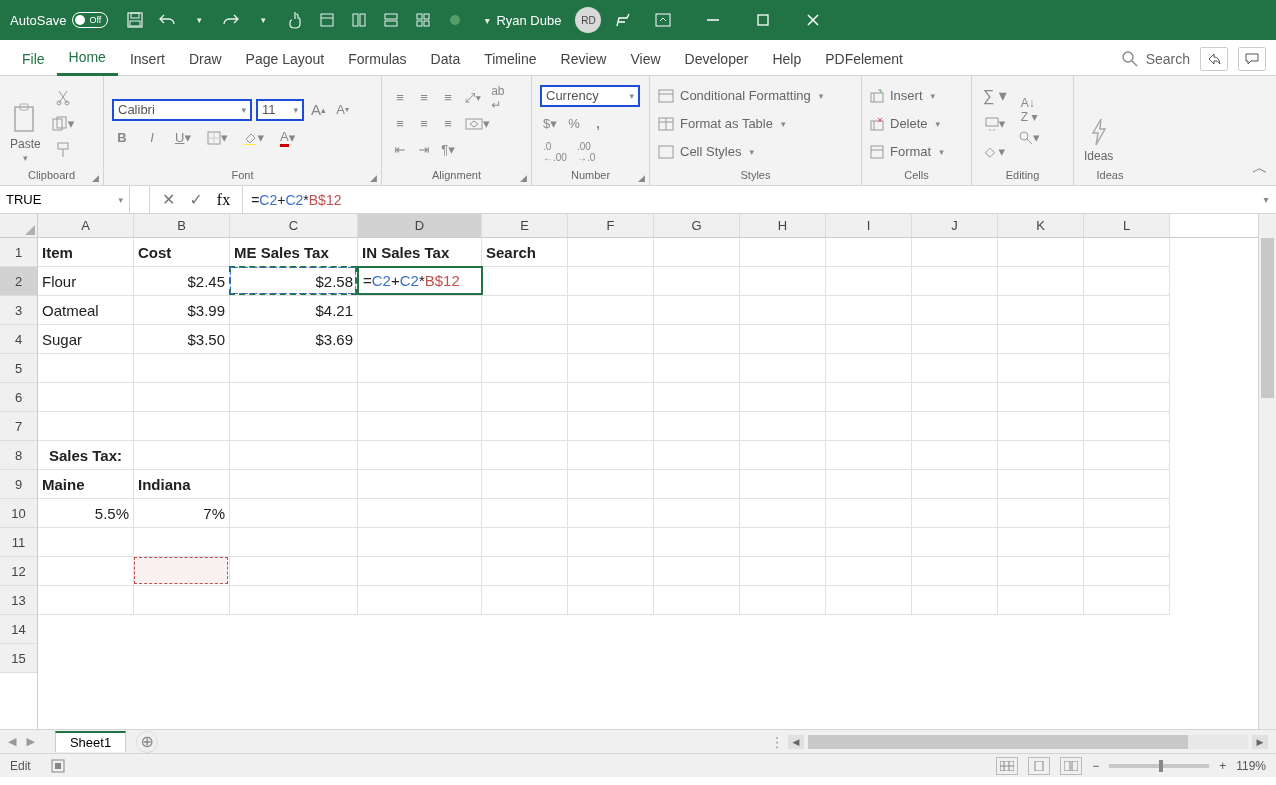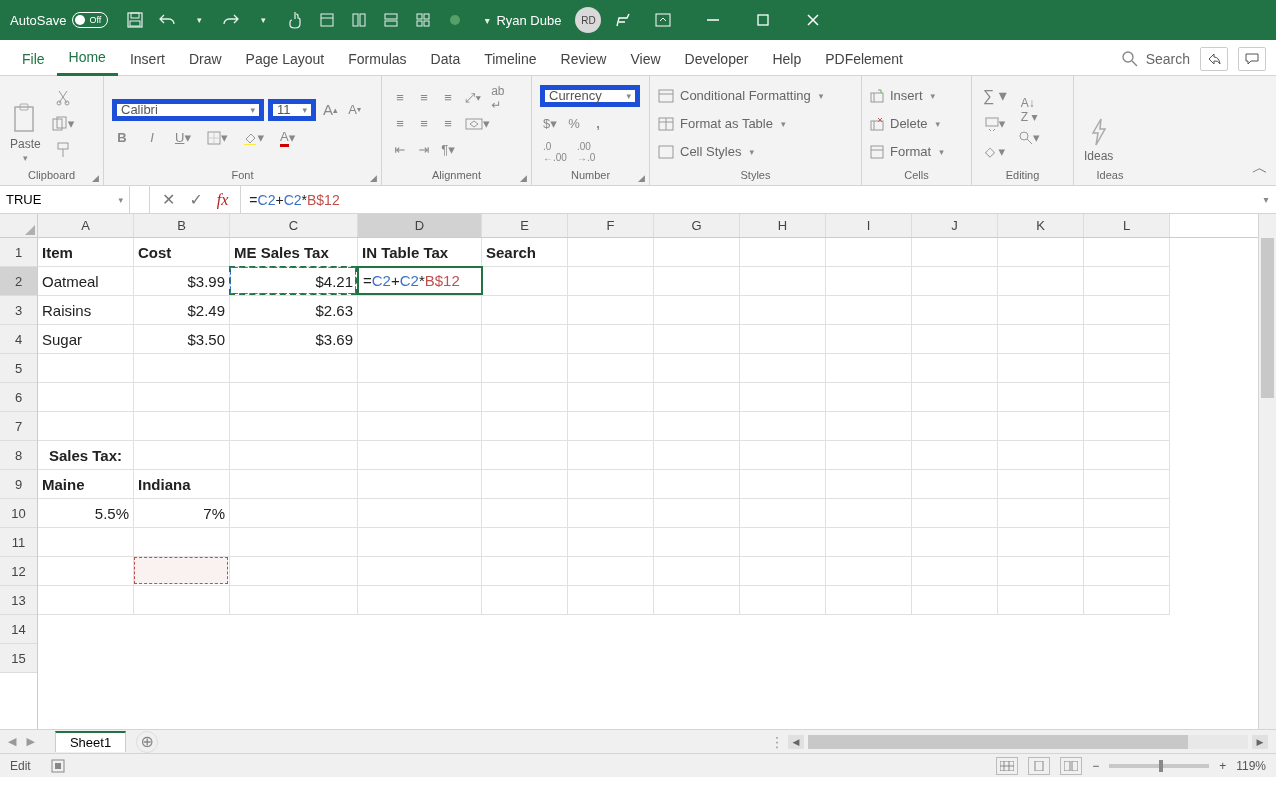--- a/index.html
+++ b/index.html
@@ -31,34 +31,34 @@
 .ribbon { height:110px; background:#f3f3f3; border-bottom:1px solid #d4d4d4; display:flex; position:relative; }
 .rgroup { border-right:1px solid #d4d4d4; padding:4px 8px 0; display:flex; flex-direction:column; }
 .rgroup .body { flex:1; display:flex; gap:6px; }
 .rgroup .label { font-size:11px; color:#666; text-align:center; padding:2px 0 4px; position:relative; }
 .rgroup .label .launcher { position:absolute; right:-4px; bottom:2px; font-size:9px; color:#888; }
 .bigbtn { display:flex; flex-direction:column; align-items:center; justify-content:flex-end; padding:4px 2px; gap:2px; color:#666; font-size:12px; }
 .bigbtn .glyph { font-size:26px; color:#999; }
 .col { display:flex; flex-direction:column; gap:4px; justify-content:center; }
 .row { display:flex; align-items:center; gap:4px; }
 .smbtn { min-width:20px; height:22px; display:flex; align-items:center; justify-content:center; color:#888; font-size:13px; padding:0 3px; }
-.combo { height:22px; border:5px solid #1d4ed8; background:#fff; display:flex; align-items:center; padding:0 4px; font-size:13px; color:#555; }
+.combo { height:22px; border:2px solid #1d4ed8; background:#fff; display:flex; align-items:center; padding:0 4px; font-size:13px; color:#555; }
 .combo .arrow { margin-left:4px; font-size:9px; color:#888; }
 .menuitem { display:flex; align-items:center; gap:6px; font-size:13px; color:#666; height:22px; }
 .menuitem .arrow { font-size:9px; color:#888; margin-left:2px; }
 .collapse-caret { position:absolute; right:8px; bottom:6px; color:#666; }
 
 
 .fbar { height:28px; display:flex; border-bottom:1px solid #d4d4d4; }
 .namebox { width:130px; border-right:1px solid #d4d4d4; display:flex; align-items:center; padding:0 6px; }
 .namebox input { border:none; width:90px; font-size:13px; outline:none; }
 .namebox .arrow { font-size:9px; color:#888; margin-left:auto; }
 .fdiv { width:20px; border-right:1px solid #d4d4d4; }
 .fbtns { display:flex; align-items:center; gap:14px; padding:0 12px; border-right:1px solid #d4d4d4; color:#777; }
-.fbtns .fx { font-style:italic; font-family:serif; color:#b91c1c; }
+.fbtns .fx { font-family:serif; color:#000000; }
 .finput { flex:1; display:flex; align-items:center; padding:0 8px; font-size:14px; }
 .fbar .expand { width:20px; display:flex; align-items:center; justify-content:center; color:#888; font-size:10px; }
 
 
 .gridwrap { position:relative; height:515px; display:flex; }
 .rowhdrs { width:38px; border-right:1px solid #ccc; }
 .selall { height:24px; border-bottom:1px solid #ccc; background:#f0f0f0; position:relative; }
 .selall::after { content:""; position:absolute; right:2px; bottom:2px; border:5px solid transparent; border-right-color:#b0b0b0; border-bottom-color:#b0b0b0; }
 .rowhdr { height:29px; border-bottom:1px solid #ddd; background:#f0f0f0; display:flex; align-items:center; justify-content:center; font-size:13px; color:#444; }
 .rowhdr.sel { background:#d2d2d2; }
@@ -269,21 +269,21 @@
           </span>
       </div>
     </div>
     <div class="label"><span>Clipboard</span><span class="launcher">◢</span></div>
   </div>
 
   <div class="rgroup" style="width:278px">
     <div class="body">
         <div class="col" style="gap:6px;width:100%">
       <div class="row">
-        <div class="combo" style="width:152px">
+        <div class="combo" style="width:140px">
               <span>Calibri</span>
               <span class="arrow" style="margin-left:auto">▾</span>
             </div>
         <div class="combo" style="width:48px">
               <span>11</span>
               <span class="arrow" style="margin-left:auto">▾</span>
             </div>
         <span class="smbtn" style="font-size:15px">A<sup style="font-size:9px">▴</sup></span>
         <span class="smbtn" style="font-size:13px">A<sup style="font-size:8px">▾</sup></span>
       </div>
@@ -522,48 +522,48 @@
         <div class="colhdr" style="width: 86px;">I</div>
         <div class="colhdr" style="width: 86px;">J</div>
         <div class="colhdr" style="width: 86px;">K</div>
         <div class="colhdr" style="width: 86px;">L</div>
       </div>
     <div class="cells" id="cells">
         <div class="cellrow">
           <div class="cell bold" style="width: 96px;">Item</div>
           <div class="cell bold" style="width: 96px;">Cost</div>
           <div class="cell bold" style="width: 128px;">ME Sales Tax</div>
-          <div class="cell bold" style="width: 124px;">IN Table Tax</div>
+          <div class="cell bold" style="width: 124px;">IN Sales Tax</div>
           <div class="cell bold" style="width: 86px;">Search</div>
+          <div class="cell" style="width: 86px;"></div>
+          <div class="cell" style="width: 86px;"></div>
+          <div class="cell" style="width: 86px;"></div>
+          <div class="cell" style="width: 86px;"></div>
+          <div class="cell" style="width: 86px;"></div>
+          <div class="cell" style="width: 86px;"></div>
+          <div class="cell" style="width: 86px;"></div>
+        </div>
+        <div class="cellrow">
+          <div class="cell" style="width: 96px;">Flour</div>
+          <div class="cell right" style="width: 96px;">$2.45</div>
+          <div class="cell right" style="width: 128px;">$2.58</div>
+          <div class="cell" style="width: 124px;"></div>
+          <div class="cell" style="width: 86px;"></div>
           <div class="cell" style="width: 86px;"></div>
           <div class="cell" style="width: 86px;"></div>
           <div class="cell" style="width: 86px;"></div>
           <div class="cell" style="width: 86px;"></div>
           <div class="cell" style="width: 86px;"></div>
           <div class="cell" style="width: 86px;"></div>
           <div class="cell" style="width: 86px;"></div>
         </div>
         <div class="cellrow">
           <div class="cell" style="width: 96px;">Oatmeal</div>
           <div class="cell right" style="width: 96px;">$3.99</div>
           <div class="cell right" style="width: 128px;">$4.21</div>
-          <div class="cell" style="width: 124px;"></div>
-          <div class="cell" style="width: 86px;"></div>
-          <div class="cell" style="width: 86px;"></div>
-          <div class="cell" style="width: 86px;"></div>
-          <div class="cell" style="width: 86px;"></div>
-          <div class="cell" style="width: 86px;"></div>
-          <div class="cell" style="width: 86px;"></div>
-          <div class="cell" style="width: 86px;"></div>
-          <div class="cell" style="width: 86px;"></div>
-        </div>
-        <div class="cellrow">
-          <div class="cell" style="width: 96px;">Raisins</div>
-          <div class="cell right" style="width: 96px;">$2.49</div>
-          <div class="cell right" style="width: 128px;">$2.63</div>
           <div class="cell" style="width: 124px;"></div>
           <div class="cell" style="width: 86px;"></div>
           <div class="cell" style="width: 86px;"></div>
           <div class="cell" style="width: 86px;"></div>
           <div class="cell" style="width: 86px;"></div>
           <div class="cell" style="width: 86px;"></div>
           <div class="cell" style="width: 86px;"></div>
           <div class="cell" style="width: 86px;"></div>
           <div class="cell" style="width: 86px;"></div>
         </div>

